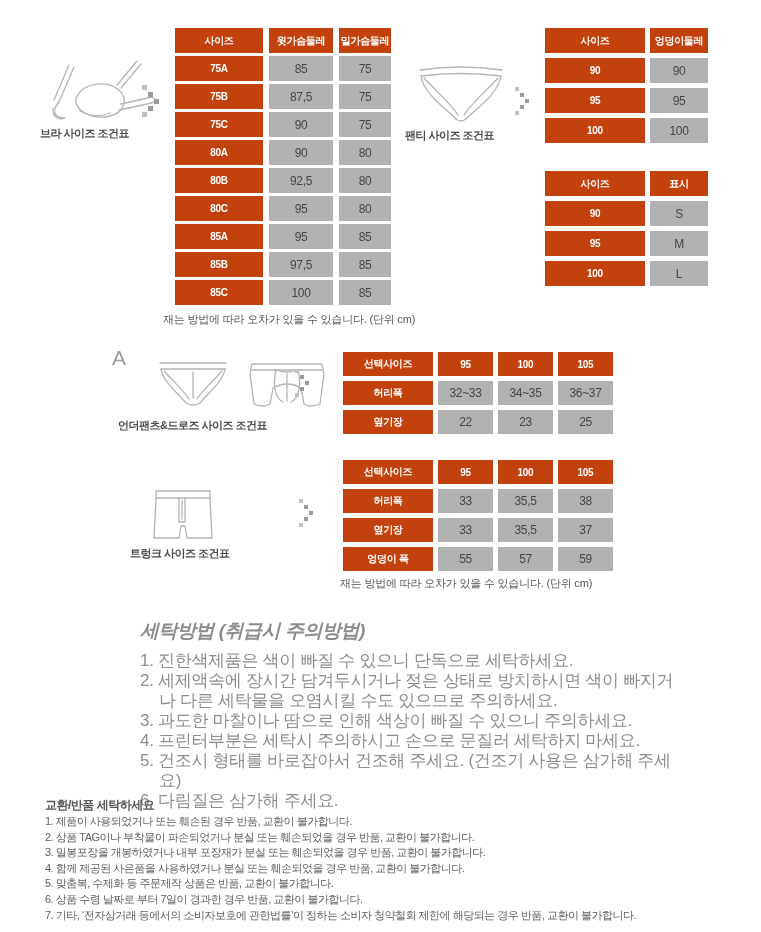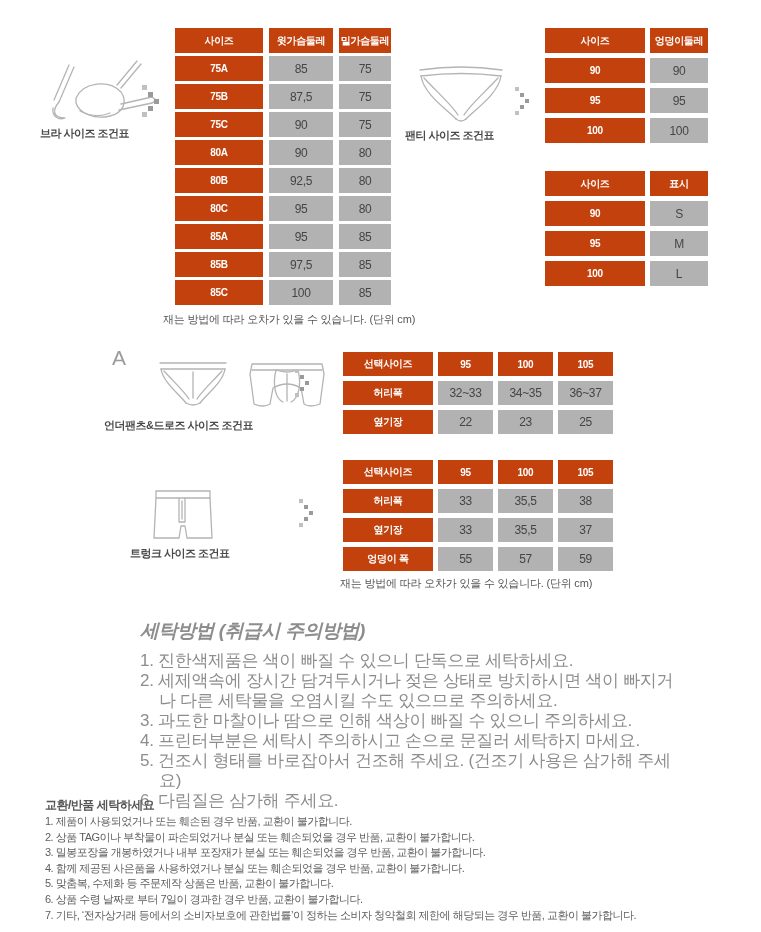--- a/index.html
+++ b/index.html
@@ -168,21 +168,21 @@
       <path d="M41,14 L41,40"></path>
       <path d="M100,6 L170,6 L172,16 L168,46 Q158,50 152,46 L149,30 Q135,22 121,30 L118,46 Q112,50 102,46 L98,16 Z"></path>
       <path d="M100,12 L170,12"></path>
       <path d="M124,12 Q135,16 146,12"></path>
       <path d="M124,12 C120,28 124,41 131,44"></path>
       <path d="M146,12 C150,28 146,41 139,44"></path>
       <path d="M135,16 L135,43"></path>
     </g>
   </svg>
 </div>
-<div class="abs illu-label" style="left:104px; top:418px; width:230px;">언더팬츠&amp;드로즈 사이즈 조건표</div>
+<div class="abs illu-label" style="left:118px; top:418px; width:230px;">언더팬츠&amp;드로즈 사이즈 조건표</div>
 <div class="abs" style="left:294px; top:368px;">
   <svg class="chev" width="18" height="30" viewBox="0 0 18 30">
     <rect class="lt" x="1" y="1" width="4" height="4"></rect>
     <rect x="6" y="7" width="4" height="4"></rect>
     <rect x="11" y="13" width="4" height="4"></rect>
     <rect x="6" y="19" width="4" height="4"></rect>
     <rect class="lt" x="1" y="25" width="4" height="4"></rect>
   </svg>
 </div>
 <div id="up-table" class="tbl">

